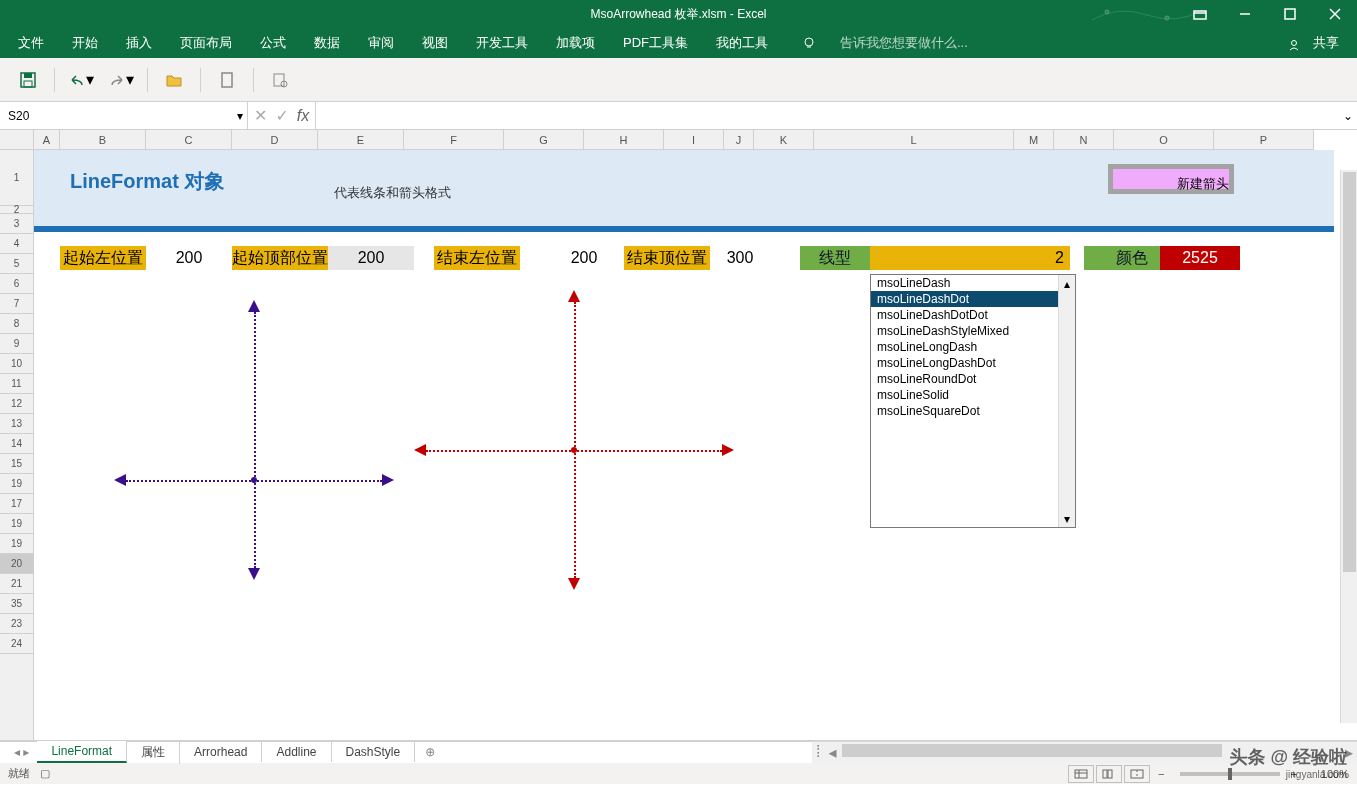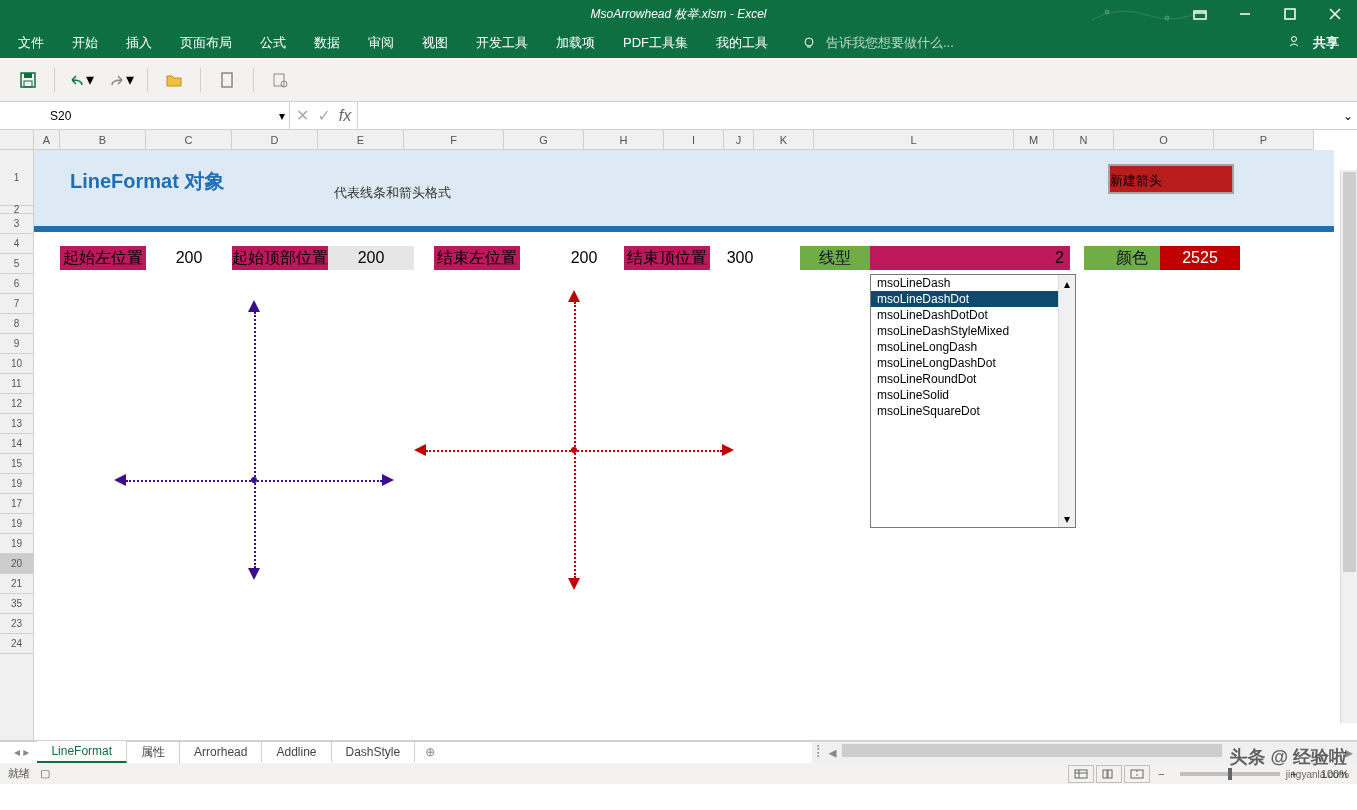--- a/index.html
+++ b/index.html
@@ -1,36 +1,36 @@
 <!DOCTYPE html>
 <html><head>
 <meta charset="utf-8">
 <style>
 * { margin: 0; padding: 0; box-sizing: border-box; font-family: "Microsoft YaHei", "Segoe UI", sans-serif; }
 body { background: #fff; width: 1357px; height: 810px; overflow: hidden; position: relative; }
 
 .titlebar { background: #0e7041; height: 28px; display: flex; align-items: center; color: #fff; font-size: 12px; position: relative; }
-.titlebar .center { position: absolute; left: 50%; transform: translateX(-50%); font-style: italic; }
+.titlebar .center { position: absolute; left: 50%; transform: translateX(-50%); }
 .titlebar .wincontrols { position: absolute; right: 0; display: flex; gap: 0; }
 .titlebar .wincontrols > div { width: 45px; height: 28px; display: flex; align-items: center; justify-content: center; cursor: pointer; }
 .titlebar .ribbon-collapse { width: 45px; height: 28px; display: flex; align-items: center; justify-content: center; }
 .titlebar svg { stroke: #fff; }
 .deco { position: absolute; right: 150px; top: 0; opacity: 0.3; }
 
 .ribbon-tabs { background: #0e7041; height: 30px; display: flex; align-items: center; padding: 0 4px; color: #fff; font-size: 13px; }
 .ribbon-tabs .tab { padding: 6px 14px; cursor: pointer; }
-.ribbon-tabs .tell { margin-left: 20px; color: rgba(255,255,255,0.7); display: flex; align-items: center; gap: 10px; }
-.ribbon-tabs .share { margin-left: auto; padding: 6px 14px; display: flex; align-items: flex-start; gap: 12px; font-weight: bold; }
+.ribbon-tabs .tell { margin-left: 20px; color: rgba(255,255,255,0.7); display: flex; align-items: center; gap: 24px; }
+.ribbon-tabs .share { margin-left: auto; padding: 6px 14px; display: flex; align-items: flex-end; gap: 12px; }
 
 .qat { background: #f3f2f1; border-bottom: 1px solid #d0d0d0; height: 44px; display: flex; align-items: center; padding: 0 10px; gap: 4px; }
 .qat .btn { width: 36px; height: 36px; display: flex; align-items: center; justify-content: center; cursor: pointer; border-radius: 2px; }
 .qat .sep { width: 1px; height: 24px; background: #d0d0d0; margin: 0 4px; }
 .qat .drop { width: 8px; }
 
-.formula-bar { background: #fff; border-bottom: 1px solid #d0d0d0; height: 28px; display: flex; align-items: stretch; padding-left: 42px; }
+.formula-bar { background: #fff; border-bottom: 1px solid #d0d0d0; height: 28px; display: flex; align-items: stretch; }
 .name-box { width: 248px; border-right: 1px solid #d0d0d0; display: flex; align-items: center; padding: 0 8px; font-size: 12px; position: relative; }
 .name-box .dd { position: absolute; right: 4px; }
 .fx-controls { display: flex; align-items: center; border-right: 1px solid #d0d0d0; padding: 0 6px; gap: 8px; }
 .fx-input { flex: 1; display: flex; align-items: center; padding: 0 8px; font-size: 12px; position: relative; }
 .fx-expand { position: absolute; right: 4px; }
 
 .sheet-area { display: flex; height: 590px; position: relative; }
 .col-headers { display: flex; height: 20px; background: #f0f0f0; border-bottom: 1px solid #d0d0d0; }
 .corner { width: 34px; background: #f0f0f0; border-right: 1px solid #d0d0d0; border-bottom: 1px solid #d0d0d0; height: 20px; }
 .ch { border-right: 1px solid #d0d0d0; text-align: center; font-size: 11px; color: #555; line-height: 20px; cursor: pointer; }
@@ -39,23 +39,23 @@
 .rh.tall { height: 56px; line-height: 56px; }
 .rh.short { height: 8px; line-height: 8px; }
 .rh.sel { background: #ccc; }
 
 .grid-wrap { position: relative; flex: 1; overflow: hidden; }
 .grid { position: absolute; top: 0; left: 0; right: 0; bottom: 0; }
 
 .banner { position: absolute; left: 0; top: 0; width: 1300px; height: 82px; background: #dde9f4; border-bottom: 6px solid #1f6fb5; }
 .banner h1 { position: absolute; left: 36px; top: 18px; color: #1f6fb5; font-size: 20px; font-weight: bold; }
 .banner .sub { position: absolute; left: 300px; top: 34px; font-size: 13px; color: #333; }
-.banner .newbtn { position: absolute; right: 100px; top: 14px; width: 126px; height: 30px; background: #b91c1c; border: 2px solid #a3a3a3; text-align: left; line-height: 30px; font-size: 13px; cursor: pointer; }
+.banner .newbtn { position: absolute; right: 100px; top: 14px; width: 126px; height: 30px; background: #f0abfc; border: 5px solid #a3a3a3; text-align: right; line-height: 30px; font-size: 13px; cursor: pointer; }
 .pcell { position: absolute; height: 24px; line-height: 24px; text-align: center; }
-.pbg-tan { background: #be185d; }
+.pbg-tan { background: #eab308; }
 .pbg-gray { background: #e6e6e6; }
 .pbg-green { background: #70ad47; color: #0f172a; }
 .pbg-red { background: #c00000; color: #fff; }
 
 .dropdown-box { position: absolute; left: 836px; top: 124px; width: 206px; height: 254px; background: #fff; border: 1px solid #7a7a7a; font-size: 12px; }
 .dropdown-box .scroll { position: absolute; right: 0; top: 0; width: 17px; height: 100%; background: #f0f0f0; border-left: 1px solid #dadada; }
 .dropdown-box .scroll .arr { height: 17px; display: flex; align-items: center; justify-content: center; }
 .dropdown-box .item { padding: 1px 6px; cursor: pointer; }
 .dropdown-box .item.sel { background: #0c4a6e; color: #fff; }
 

